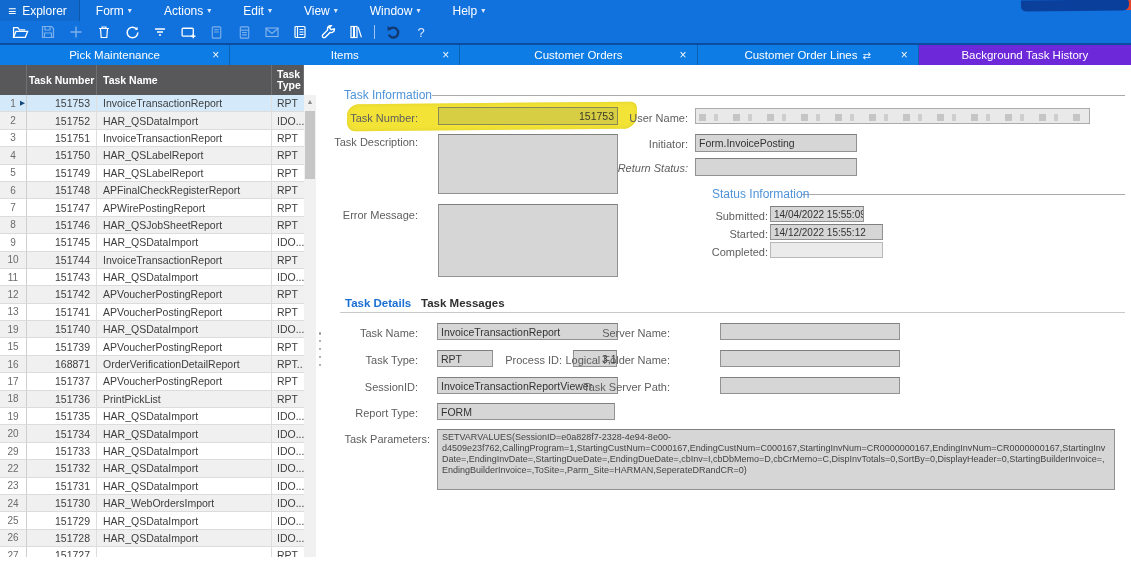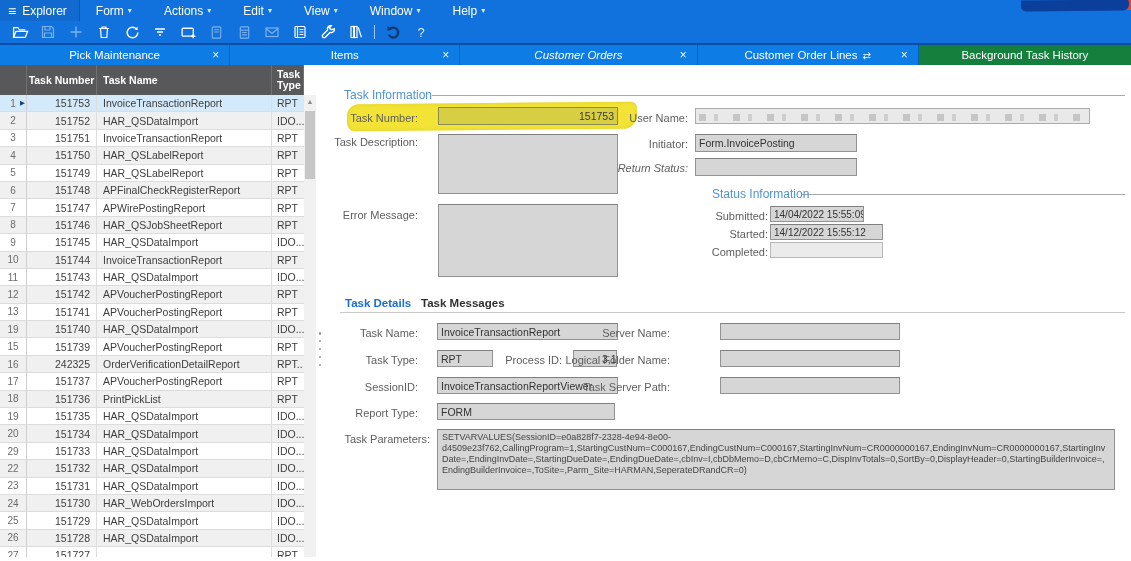--- a/index.html
+++ b/index.html
@@ -20,21 +20,21 @@
   .tbtn svg{display:block;}
   .dim{opacity:.45;}
   .tb-sep{width:1px;height:14px;background:rgba(255,255,255,.6);margin:0 4px;}
   #darkline{height:2px;background:#0c4da2;}
   
   #redact-red{position:absolute;right:0;top:0;width:12px;height:10px;background:#e8442c;z-index:5;}
   #redact-blue{position:absolute;right:2px;top:0;width:108px;height:11px;background:#0a3f9b;border-radius:0 3px 6px 5px;transform:rotate(-.6deg);z-index:6;}
   
   #tab-strip{height:20px;background:#0d7ce4;display:flex;color:#fff;font-size:11.5px;}
   .tab{position:relative;display:flex;align-items:center;justify-content:center;gap:5px;border-right:1px solid rgba(0,0,0,.22);cursor:default;}
-  .tab.active{background:#15803d;border-right:none;}
+  .tab.active{background:#6d28d9;border-right:none;}
   .tab .tab-close{position:absolute;right:10px;top:50%;transform:translateY(-50%);font-size:12px;opacity:.95;}
   .tab .link-glyph{font-size:10px;opacity:.95;}
   
   #grid-header{position:absolute;left:0;top:65px;width:304px;height:30px;background:#58585a;display:flex;color:#fff;font-weight:bold;font-size:10.5px;}
   #grid-header .hc{border-right:1px solid #707073;display:flex;align-items:center;box-sizing:border-box;}
   .hc.h0{width:27px;}
   .hc.h1{width:70px;justify-content:center;}
   .hc.h2{width:175px;padding-left:6px;}
   .hc.h3{width:32px;padding-left:5px;line-height:11px;border-right:none;}
   #grid-body{position:absolute;left:0;top:95px;width:304px;height:462px;overflow:hidden;}
@@ -204,21 +204,21 @@
 
 <div id="tab-strip">
     <div class="tab" style="width: 230px;">
       <span>Pick Maintenance</span>
       <span class="tab-close">×</span>
     </div>
     <div class="tab" style="width: 230px;">
       <span>Items</span>
       <span class="tab-close">×</span>
     </div>
-    <div class="tab" style="width: 237px; font-style: italic;">
+    <div class="tab" style="width: 237px;">
       <span>Customer Orders</span>
       <span class="tab-close">×</span>
     </div>
     <div class="tab" style="width: 221px;">
       <span>Customer Order Lines</span>
       <span class="link-glyph">⇄</span>
       <span class="tab-close">×</span>
     </div>
     <div class="tab active" style="width: 213px;">
       <span>Background Task History</span>
@@ -317,21 +317,21 @@
       <div class="c tp">IDO...</div>
     </div>
     <div class="grid-row">
       <div class="c rn">15</div>
       <div class="c num">151739</div>
       <div class="c nm">APVoucherPostingReport</div>
       <div class="c tp">RPT</div>
     </div>
     <div class="grid-row even">
       <div class="c rn">16</div>
-      <div class="c num">242325</div>
+      <div class="c num">168871</div>
       <div class="c nm">OrderVerificationDetailReport</div>
       <div class="c tp">RPT..</div>
     </div>
     <div class="grid-row">
       <div class="c rn">17</div>
       <div class="c num">151737</div>
       <div class="c nm">APVoucherPostingReport</div>
       <div class="c tp">RPT</div>
     </div>
     <div class="grid-row even">

